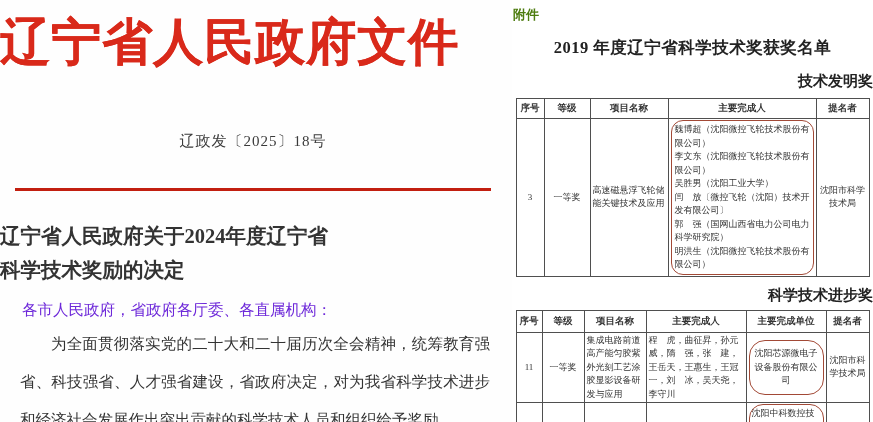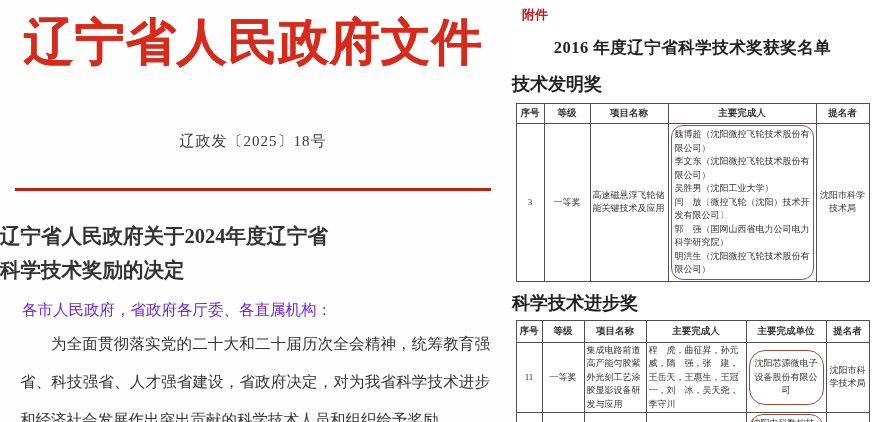--- a/index.html
+++ b/index.html
@@ -6,39 +6,39 @@
   html,body { background:#ffffff; }
   .page {
     position:relative; width:873px; height:422px; overflow:hidden;
     background:#fefefe; color:#2f2f2f;
     font-family:"Liberation Serif","DejaVu Serif",serif;
   }
 
   
   .left-doc { position:absolute; left:0; top:0; width:506px; height:422px; }
   .masthead {
-    margin-top:12px; text-align:center;
+    margin-top:12px; text-align:left;
     font-size:50px; font-weight:bold; letter-spacing:1px;
     color:#d9291a; text-shadow:0.6px 0 #d9291a; line-height:1.2;
     white-space:nowrap;
   }
   .doc-number { margin-top:60px; text-align:center; font-size:15px; color:#3a3a3a; letter-spacing:1px; }
   .red-rule { margin:37px 15px 0 15px; height:3px; background:#c21f10; }
   .doc-title { margin-top:28px; font-size:20.5px; font-weight:600; line-height:34px; color:#333; }
   .salutation { margin:13px 16px 0 22px; font-size:15.5px; color:#6d28d9; }
   .paragraph {
     margin:4px 16px 0 20px; font-size:15.5px; line-height:38px;
     text-indent:2em; text-align:justify; color:#333;
   }
 
   
   .right-doc { position:absolute; left:512px; top:0; width:361px; height:422px; background:#fff; }
-  .attach-label { margin:6px 0 0 10px; font-size:13px; font-weight:bold; color:#b91c1c; }
+  .attach-label { margin:6px 0 0 1px; font-size:13px; font-weight:bold; color:#4d7c0f; }
   .attach-title { margin-top:13px; text-align:center; font-size:16.5px; font-weight:bold; letter-spacing:0.5px; color:#222; }
-  .sec-head { text-align:left; font-size:18px; font-weight:bold; color:#222; }
+  .sec-head { text-align:right; font-size:15px; font-weight:bold; color:#222; }
   .sec-head.first { margin-top:13px; }
   .sec-head.second { margin-top:9px; }
 
   table { border-collapse:collapse; table-layout:fixed; margin:7px auto 0 auto; width:353px; }
   .t2 { margin-top:5px; }
   th, td { border:1px solid #4f4f4f; vertical-align:middle; text-align:center; color:#333;
            font-size:9px; line-height:1.5; padding:1px 2px; overflow:hidden; }
   th { font-weight:bold; font-size:9.5px; height:20px; }
   .t2 th { height:22px; }
   td.left { text-align:left; }
@@ -63,21 +63,21 @@
     <div class="doc-title">
       <div>辽宁省人民政府关于2024年度辽宁省</div>
       <div>科学技术奖励的决定</div>
     </div>
     <div class="salutation">各市人民政府，省政府各厅委、各直属机构：</div>
     <p class="paragraph">为全面贯彻落实党的二十大和二十届历次全会精神，统筹教育强省、科技强省、人才强省建设，省政府决定，对为我省科学技术进步和经济社会发展作出突出贡献的科学技术人员和组织给予奖励。</p>
   </div>
 
   <div class="right-doc">
     <div class="attach-label">附件</div>
-    <div class="attach-title">2016 年度辽宁省科学技术奖获奖名单</div>
+    <div class="attach-title">2019 年度辽宁省科学技术奖获奖名单</div>
 
     <div class="sec-head first">技术发明奖</div>
     <table class="t1">
       <colgroup>
         <col style="width:28px">
           <col style="width:46px">
           <col style="width:78px">
           <col style="width:148px">
           <col style="width:53px">
       </colgroup>

